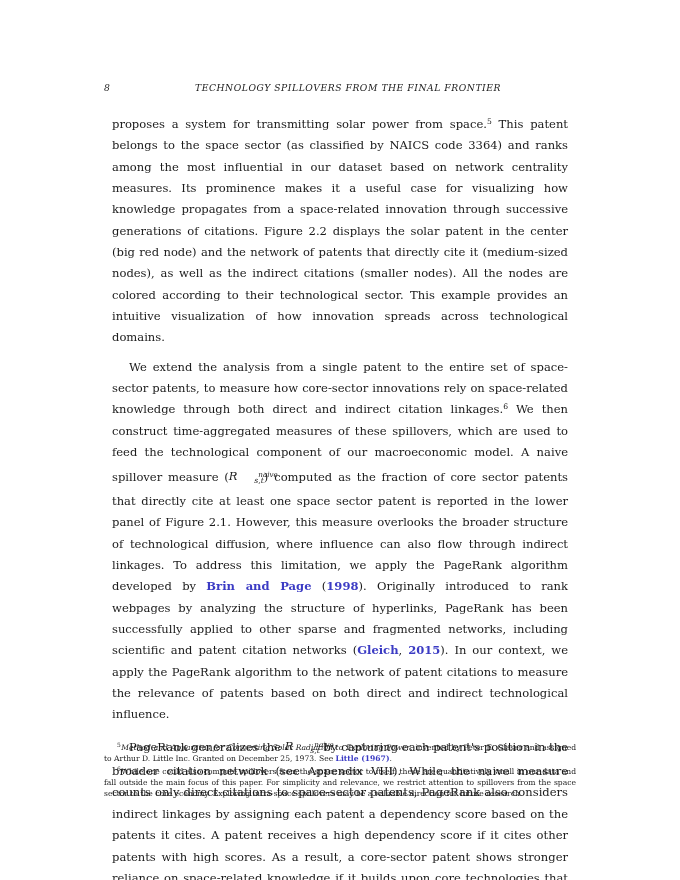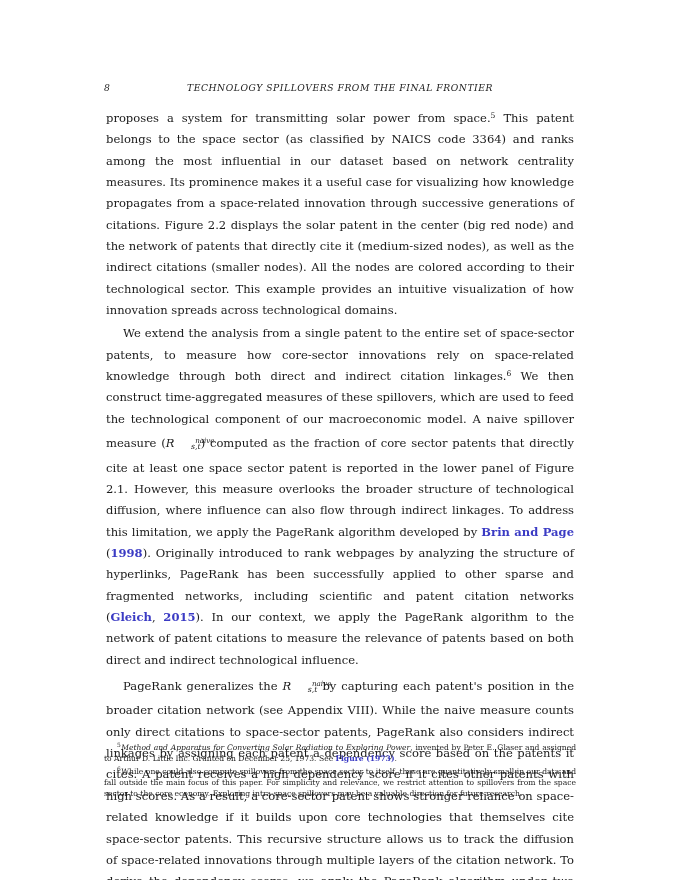--- a/index.html
+++ b/index.html
@@ -33,35 +33,35 @@
     letter-spacing: 0.35px;
     color: #1a1a1a;
   }
   .runninghead .folio {
     position: absolute;
     left: 0;
     top: 0;
   }
   .runninghead .title {
     position: absolute;
-    left: 0;
+    left: 8px;
     top: 0;
     width: 472px;
     text-align: center;
     letter-spacing: 0.55px;
   }
   
   .body {
     position: absolute;
     top: 106px;
     left: 104px;
     width: 472px;
   }
   p.para {
-    margin: 2px;
+    margin: 8px;
     text-align: justify;
     text-align-last: left;
     font-size: 11.55px;
     line-height: 21.35px;
     text-indent: 0;
     hyphens: none;
   }
   p.para.indent {
     text-indent: 17px;
   }
@@ -149,19 +149,19 @@
     <p class="para"><span>proposes a system for transmitting solar power from space.</span><sup class="fnmark">5</sup><span> This patent belongs to the space sector (as classified by NAICS code 3364) and ranks among the most influential in our dataset based on network centrality measures. Its prominence makes it a useful case for visualizing how knowledge propagates from a space-related innovation through successive generations of citations. Figure 2.2 displays the solar patent in the center (big red node) and the network of patents that directly cite it (medium-sized nodes), as well as the indirect citations (smaller nodes). All the nodes are colored according to their technological sector. This example provides an intuitive visualization of how innovation spreads across technological domains.</span></p>
 
     <p class="para indent"><span>We extend the analysis from a single patent to the entire set of space-sector patents, to measure how core-sector innovations rely on space-related knowledge through both direct and indirect citation linkages.</span><sup class="fnmark">6</sup><span> We then construct time-aggregated measures of these spillovers, which are used to feed the technological component of our macroeconomic model. A naive spillover measure (</span><span class="math"><span class="base">R</span><span class="msupwrap"><span class="msup">naive</span></span><span class="msub">s,t</span></span><span>) computed as the fraction of core sector patents that directly cite at least one space sector patent is reported in the lower panel of Figure 2.1. However, this measure overlooks the broader structure of technological diffusion, where influence can also flow through indirect linkages. To address this limitation, we apply the PageRank algorithm developed by </span><span class="cite">Brin and Page</span><span> (</span><span class="cite">1998</span><span>)</span><span>. Originally introduced to rank webpages by analyzing the structure of hyperlinks, PageRank has been successfully applied to other sparse and fragmented networks, including scientific and patent citation networks (</span><span class="cite">Gleich</span><span>, </span><span class="cite">2015</span><span>)</span><span>. In our context, we apply the PageRank algorithm to the network of patent citations to measure the relevance of patents based on both direct and indirect technological influence.</span></p>
 
     <p class="para indent"><span>PageRank generalizes the </span><span class="math"><span class="base">R</span><span class="msupwrap"><span class="msup">naive</span></span><span class="msub">s,t</span></span><span> by capturing each patent's position in the broader citation network (see Appendix VIII). While the naive measure counts only direct citations to space-sector patents, PageRank also considers indirect linkages by assigning each patent a dependency score based on the patents it cites. A patent receives a high dependency score if it cites other patents with high scores. As a result, a core-sector patent shows stronger reliance on space-related knowledge if it builds upon core technologies that themselves cite space-sector patents. This recursive structure allows us to track the diffusion of space-related innovations through multiple layers of the citation network. To derive the dependency scores, we apply the PageRank algorithm under two initialization schemes: one that highlights patents citing space-sector technologies, and another that assigns equal weight to all patents. The ratio of the two scores defines our spillover in-</span></p>
 
   </div>
 
   <div class="footnotes">
 
-    <p class="fn"><sup class="fnnum">5</sup><span class="fn-italic">Method and Apparatus for Converting Solar Radiation to Exploring Power</span><span>, invented by Peter E. Glaser and assigned to Arthur D. Little Inc. Granted on December 25, 1973. See </span><span class="cite">Figure</span><span class="cite"> (</span><span class="cite">1973</span><span class="cite">)</span><span>.</span></p>
+    <p class="fn"><sup class="fnnum">5</sup><span class="fn-italic">Method and Apparatus for Converting Solar Radiation to Exploring Power</span><span>, invented by Peter E. Glaser and assigned to Arthur D. Little Inc. Granted on December 25, 1973. See </span><span class="cite">Little</span><span class="cite"> (</span><span class="cite">1967</span><span class="cite">)</span><span>.</span></p>
 
     <p class="fn"><sup class="fnnum">6</sup><span>While one could also compute spillovers from the space sector to itself, these are quantitatively small in our data and fall outside the main focus of this paper. For simplicity and relevance, we restrict attention to spillovers from the space sector to the core economy. Exploring intra-space spillovers may be a valuable direction for future research.</span></p>
 
   </div>
 
 </div>
 
 </body></html>

